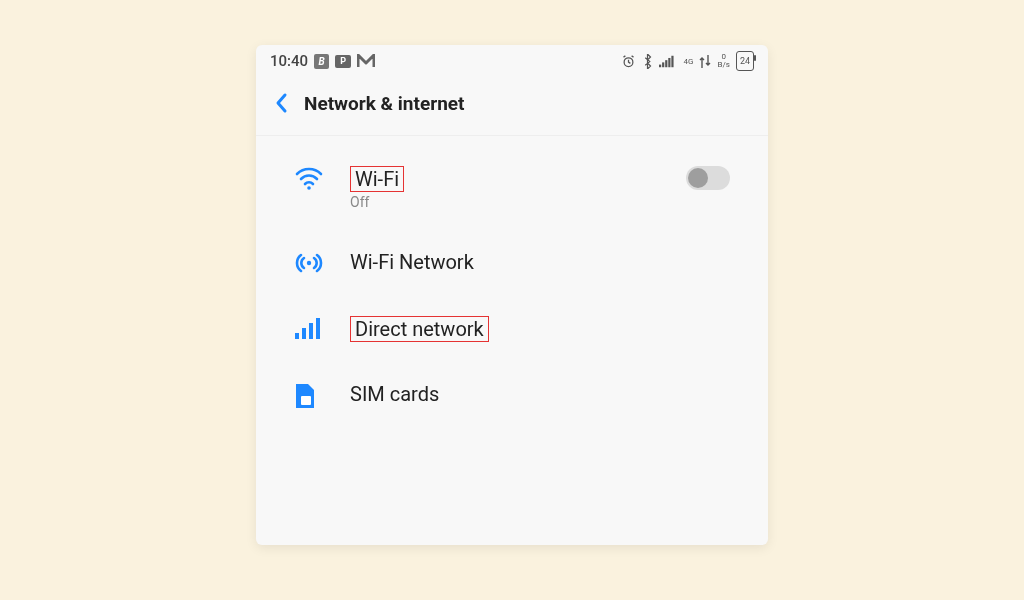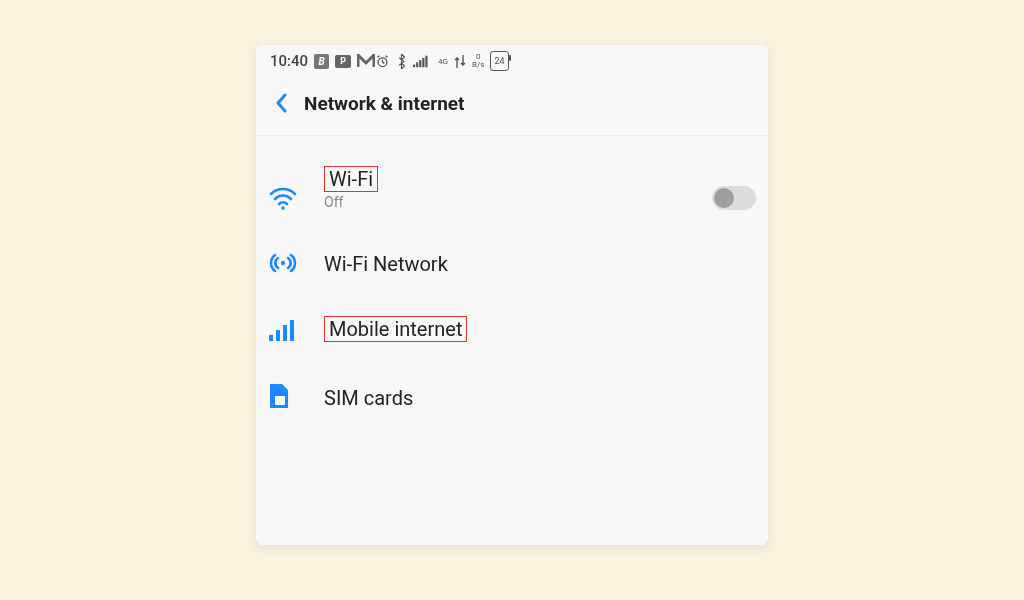--- a/index.html
+++ b/index.html
@@ -22,20 +22,21 @@
     box-shadow: 0 3px 12px rgba(0,0,0,0.08);
     overflow: hidden;
     position: relative;
   }
 
   
   .status-bar {
     height: 32px;
     display: flex;
     align-items: center;
+    justify-content: space-between;
     padding: 0 14px;
     font-size: 14px;
     color: #555;
   }
   .status-left { display: flex; align-items: center; gap: 6px; }
   .status-left .time { font-size: 15px; font-weight: 500; color: #444; }
   .status-left .box {
     display:inline-flex; align-items:center; justify-content:center;
     width:15px; height:15px; border-radius:2px;
     background:#777; color:#fff; font-size:10px; font-style:italic; font-weight:700;
@@ -65,22 +66,22 @@
     display:flex; align-items:center; gap:14px;
     padding: 14px 18px 20px 18px;
     border-bottom: 1px solid #eee;
   }
   .back { color:#1e88ff; display:flex; align-items:center; }
   .title { font-size:19px; font-weight:700; color:#222; }
 
   
   .list { padding: 10px 0 0 0; }
   .item {
-    display:flex; align-items:flex-end;
-    padding: 20px 12px;
+    display:flex; align-items:flex-start;
+    padding: 20px 38px;
   }
   .item .icon {
     width: 56px; display:flex; justify-content:flex-start; color:#1e88ff;
   }
   .item .texts { display:flex; flex-direction:column; }
   .item .label { font-size:20px; color:#222; }
   .item .sub { font-size:14px; color:#888; margin-top:2px; }
   .item .spacer { flex:1; }
   .redbox {
     border:1.5px solid #e53333;
@@ -197,21 +198,21 @@
     <div class="item">
       <span class="icon">
         <svg width="28" height="24" viewBox="0 0 28 24">
             <rect x="1" y="17" width="4" height="6" fill="#1e88ff"></rect>
             <rect x="8" y="12" width="4" height="11" fill="#1e88ff"></rect>
             <rect x="15" y="7" width="4" height="16" fill="#1e88ff"></rect>
             <rect x="22" y="2" width="4" height="21" fill="#1e88ff"></rect>
           </svg>
       </span>
       <div class="texts">
-        <span class="label redbox">Mobile internet</span>
+        <span class="label redbox">Direct network</span>
       </div>
     </div>
 
     <div class="item">
       <span class="icon">
         <svg width="22" height="28" viewBox="0 0 22 28">
             <path d="M2 2 h12 l6 6 v18 a0 0 0 0 1 0 0 h-18 z" fill="#1e88ff"></path>
             <rect x="7" y="14" width="10" height="9" rx="1" fill="#fff"></rect>
           </svg>
       </span>

